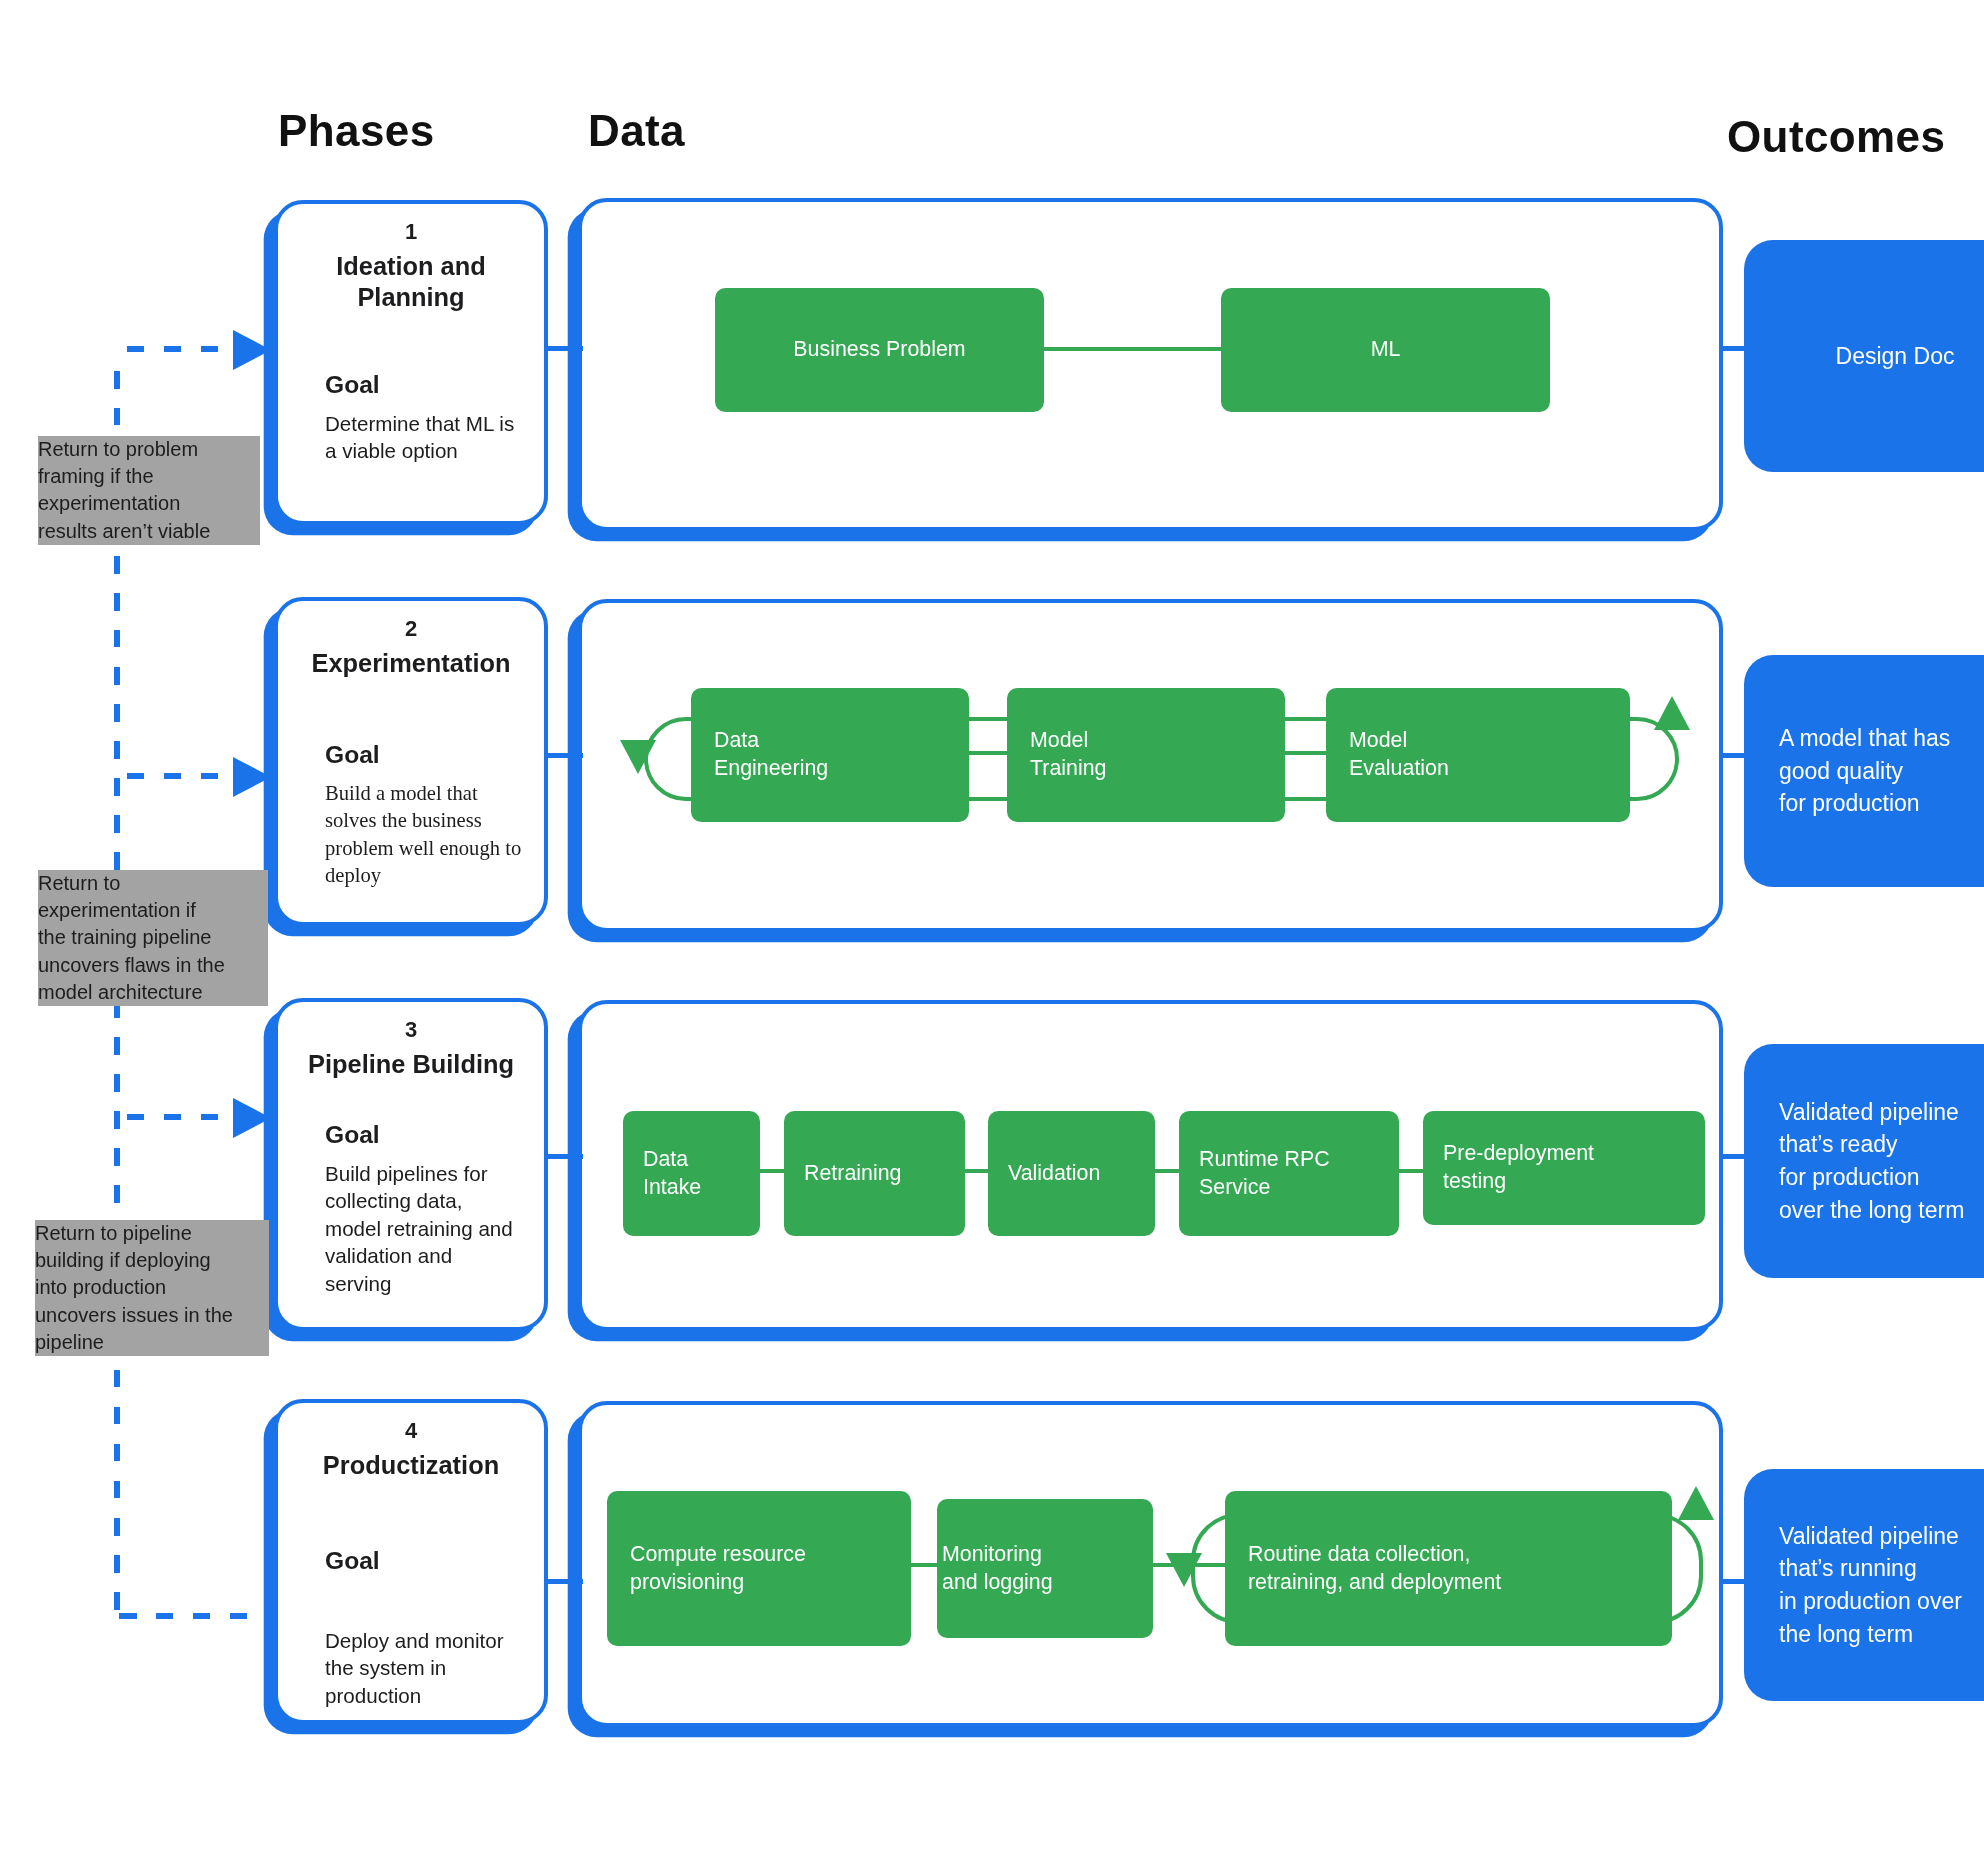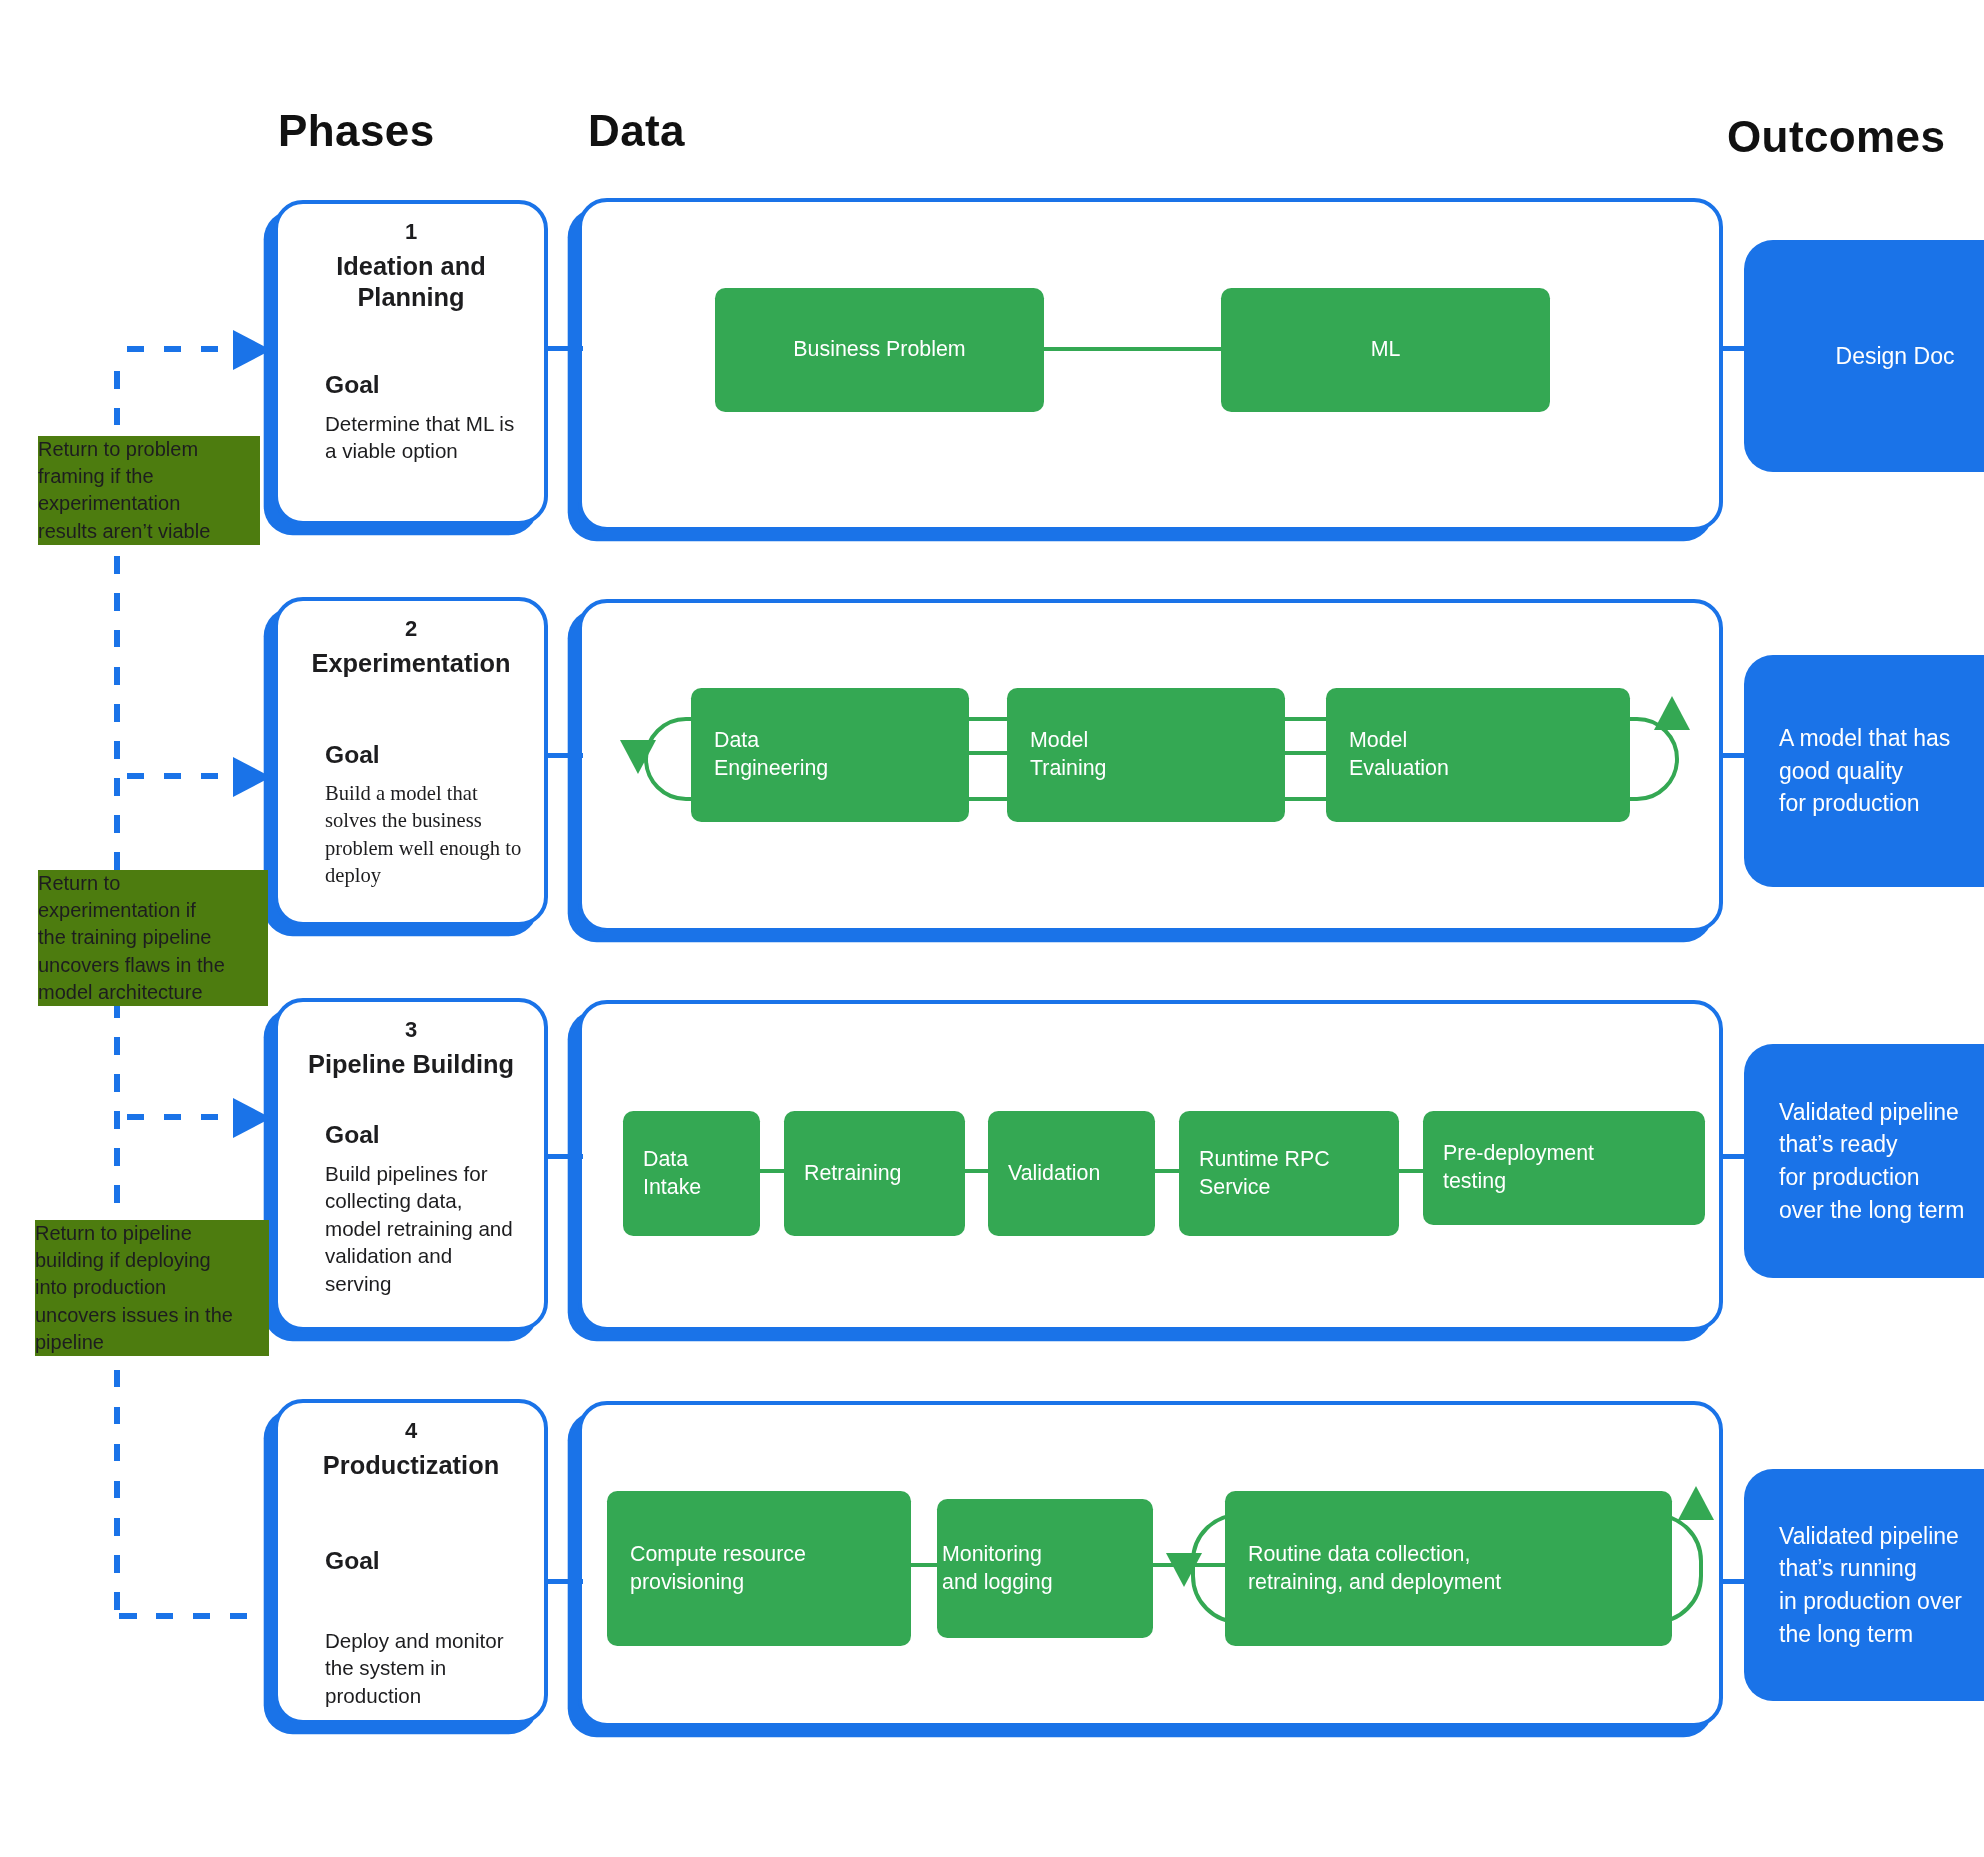--- a/index.html
+++ b/index.html
@@ -55,21 +55,21 @@
 
   
   .arr-right{width:0;height:0;border-top:20.6px solid transparent;border-bottom:20.6px solid transparent;border-left:38px solid var(--blue);z-index:1;}
   .garr-down{width:0;height:0;border-left:18px solid transparent;border-right:18px solid transparent;border-top:34px solid var(--green);z-index:1;}
   .garr-up{width:0;height:0;border-left:18px solid transparent;border-right:18px solid transparent;border-bottom:34px solid var(--green);z-index:1;}
 
   
   .loop-ring{border:4.8px solid var(--green);border-radius:48px;box-sizing:border-box;z-index:0;background:transparent;}
 
   
-  .note{font-size:20px;line-height:1.36;background:#4d7c0f;z-index:3;}
+  .note{font-size:20px;line-height:1.36;background:#a3a3a3;z-index:3;}
 </style>
 </head>
 <body>
 
 <div class="canvas">
 
   <div class="abs col-header" style="left:278px;top:106px;">Phases</div>
   <div class="abs col-header" style="left:588px;top:106px;">Data</div>
   <div class="abs col-header" style="left:1727px;top:112px;">Outcomes</div>
 

